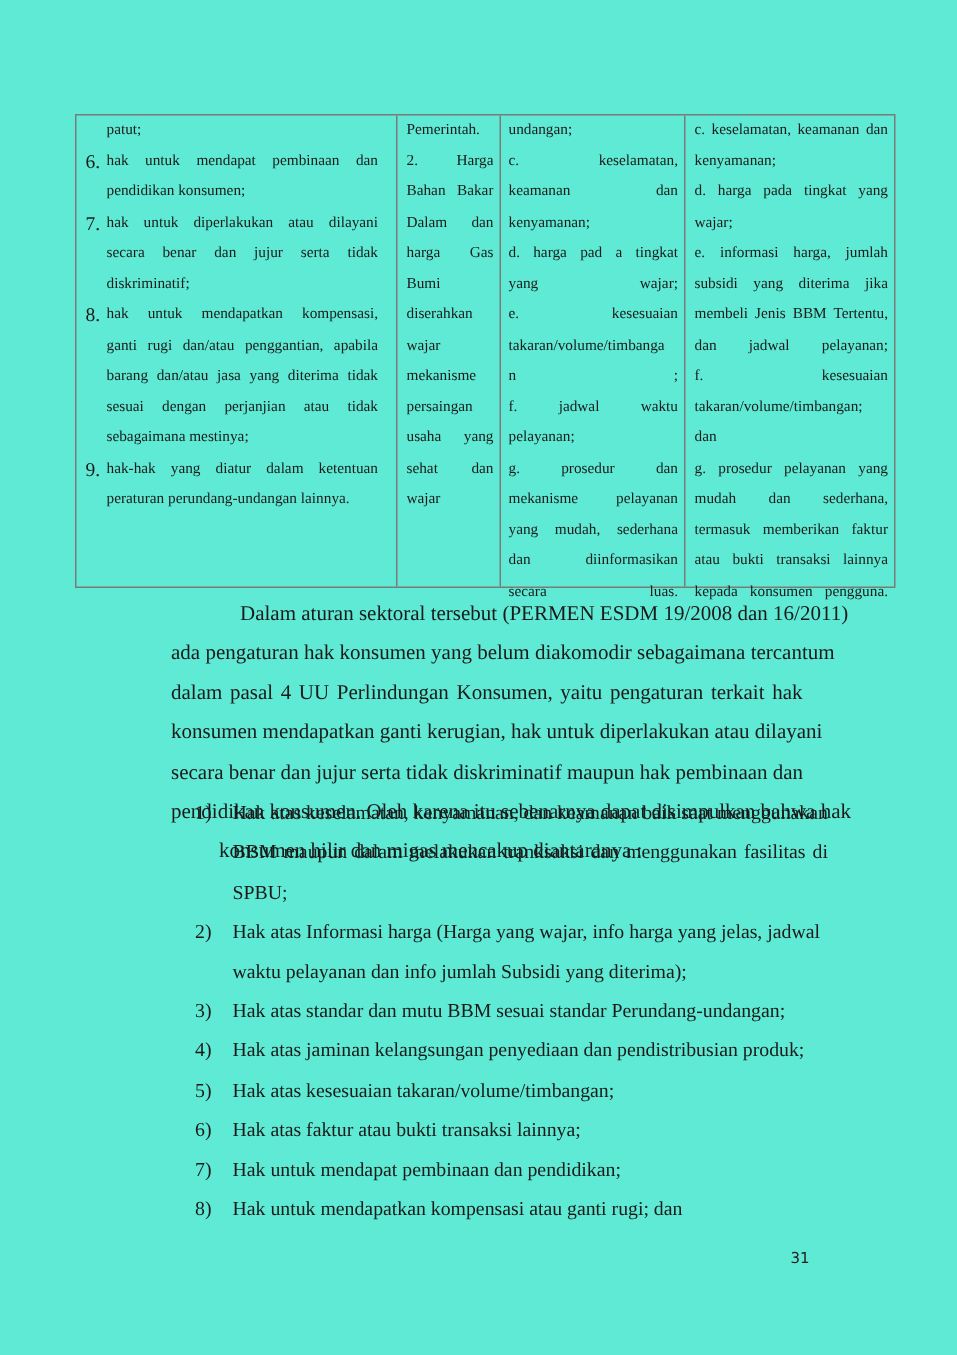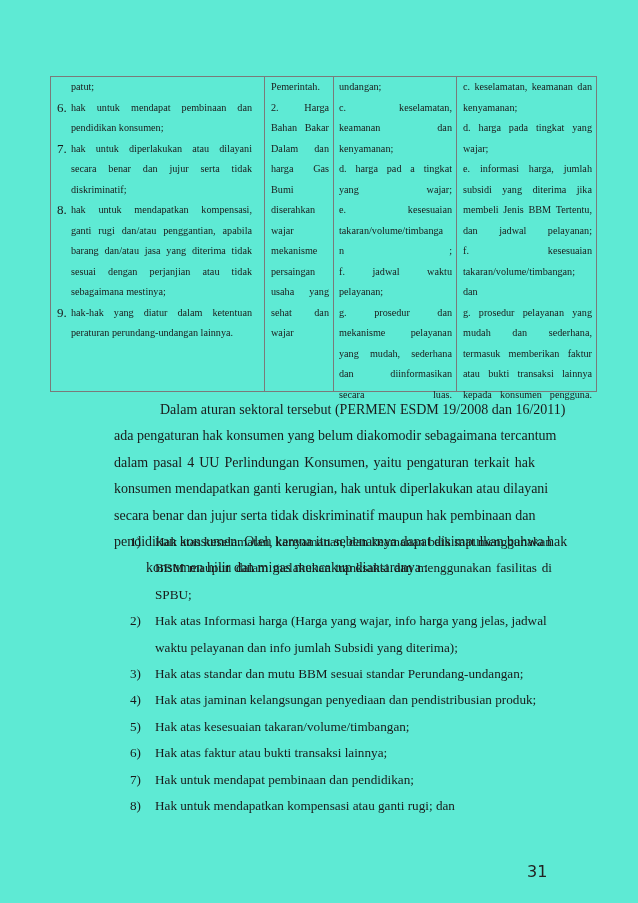--- a/index.html
+++ b/index.html
@@ -30,21 +30,21 @@
   .para .ln { display: block; text-align: justify; text-align-last: justify; white-space: nowrap; height: 26.4px; }
   .para .ln.l { text-align-last: left; margin-left: 32px; }
   .para .ln.first { padding-left: 46px; }
   .list { position: absolute; left: 130px; width: 405px; top: 529px; font-size: 13.2px; line-height: 26.4px; }
   .list .it { display: flex; }
   .list .n { width: 25px; flex: none; }
   .list .t { flex: 1; }
   .list .t .ln { display: block; text-align: justify; text-align-last: justify; white-space: nowrap; height: 26.4px; }
   .list .t .ln.l { text-align-last: left; }
 
-  .pagenum { position: absolute; left: 527px; top: 862px; font-family: "DejaVu Sans", sans-serif; font-size: 16px; color: #222; }
+  .pagenum { position: absolute; left: 527px; top: 834px; font-family: "DejaVu Sans", sans-serif; font-size: 10px; color: #222; }
 </style>
 </head>
 <body>
 
 <div class="page">
 
   <div class="tbl">
     <div class="col c1">
       <div class="lead line l">patut;</div>
       <div id="c1items">

